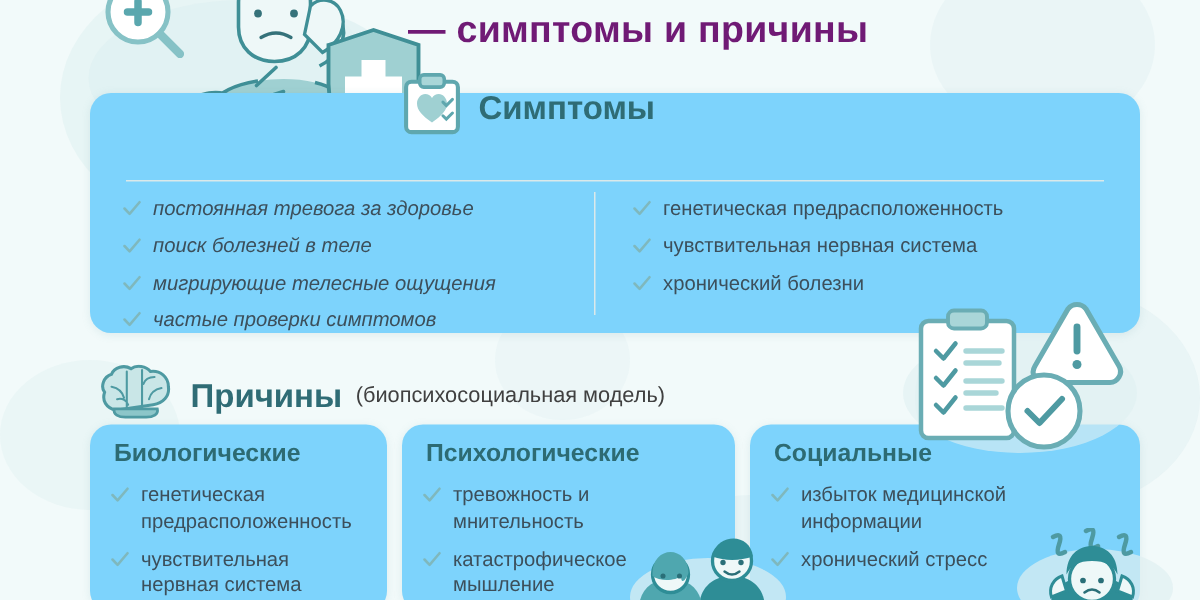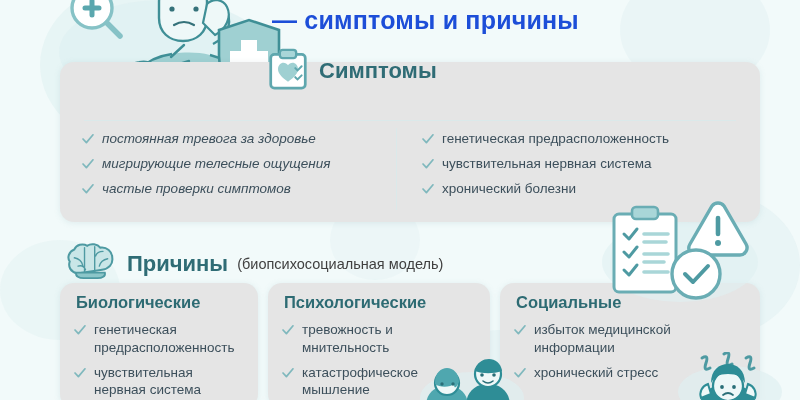--- a/index.html
+++ b/index.html
@@ -47,32 +47,32 @@
   .header {
     position: absolute;
     left: 0; top: 0;
     width: 800px; height: 108px;
   }
   .title {
     position: absolute;
     left: 272px; top: 6px;
     font-size: 25px;
     font-weight: bold;
-    color: #1d4ed8;
+    color: #701a75;
     letter-spacing: .2px;
     white-space: nowrap;
   }
 
   
   .hero { position: absolute; left: 55px; top: -26px; width: 230px; height: 135px; }
 
   
   .card {
     position: absolute;
-    background: #e5e5e5;
+    background: #7dd3fc;
     border-radius: 14px;
     box-shadow: 0 1px 6px rgba(120,170,175,.16);
   }
 
   
   .card-symptoms {
     left: 60px; top: 62px;
     width: 700px; height: 160px;
   }
   .sec-head {
@@ -227,20 +227,28 @@
 
     <div class="col-sym-left">
       <ul class="checklist">
         <li>
           <span class="tick">
             <svg viewBox="0 0 12 12" width="12" height="12">
                 <path d="M1 6l3.4 3.6L11 1.8" fill="none" stroke="#7fb8bd" stroke-width="1.7" stroke-linecap="round" stroke-linejoin="round"></path>
               </svg>
           </span>
           <span>постоянная тревога за здоровье</span>
+        </li>
+        <li>
+          <span class="tick">
+            <svg viewBox="0 0 12 12" width="12" height="12">
+                <path d="M1 6l3.4 3.6L11 1.8" fill="none" stroke="#7fb8bd" stroke-width="1.7" stroke-linecap="round" stroke-linejoin="round"></path>
+              </svg>
+          </span>
+          <span>поиск болезней в теле</span>
         </li>
         <li>
           <span class="tick">
             <svg viewBox="0 0 12 12" width="12" height="12">
                 <path d="M1 6l3.4 3.6L11 1.8" fill="none" stroke="#7fb8bd" stroke-width="1.7" stroke-linecap="round" stroke-linejoin="round"></path>
               </svg>
           </span>
           <span>мигрирующие телесные ощущения</span>
         </li>
         <li>

